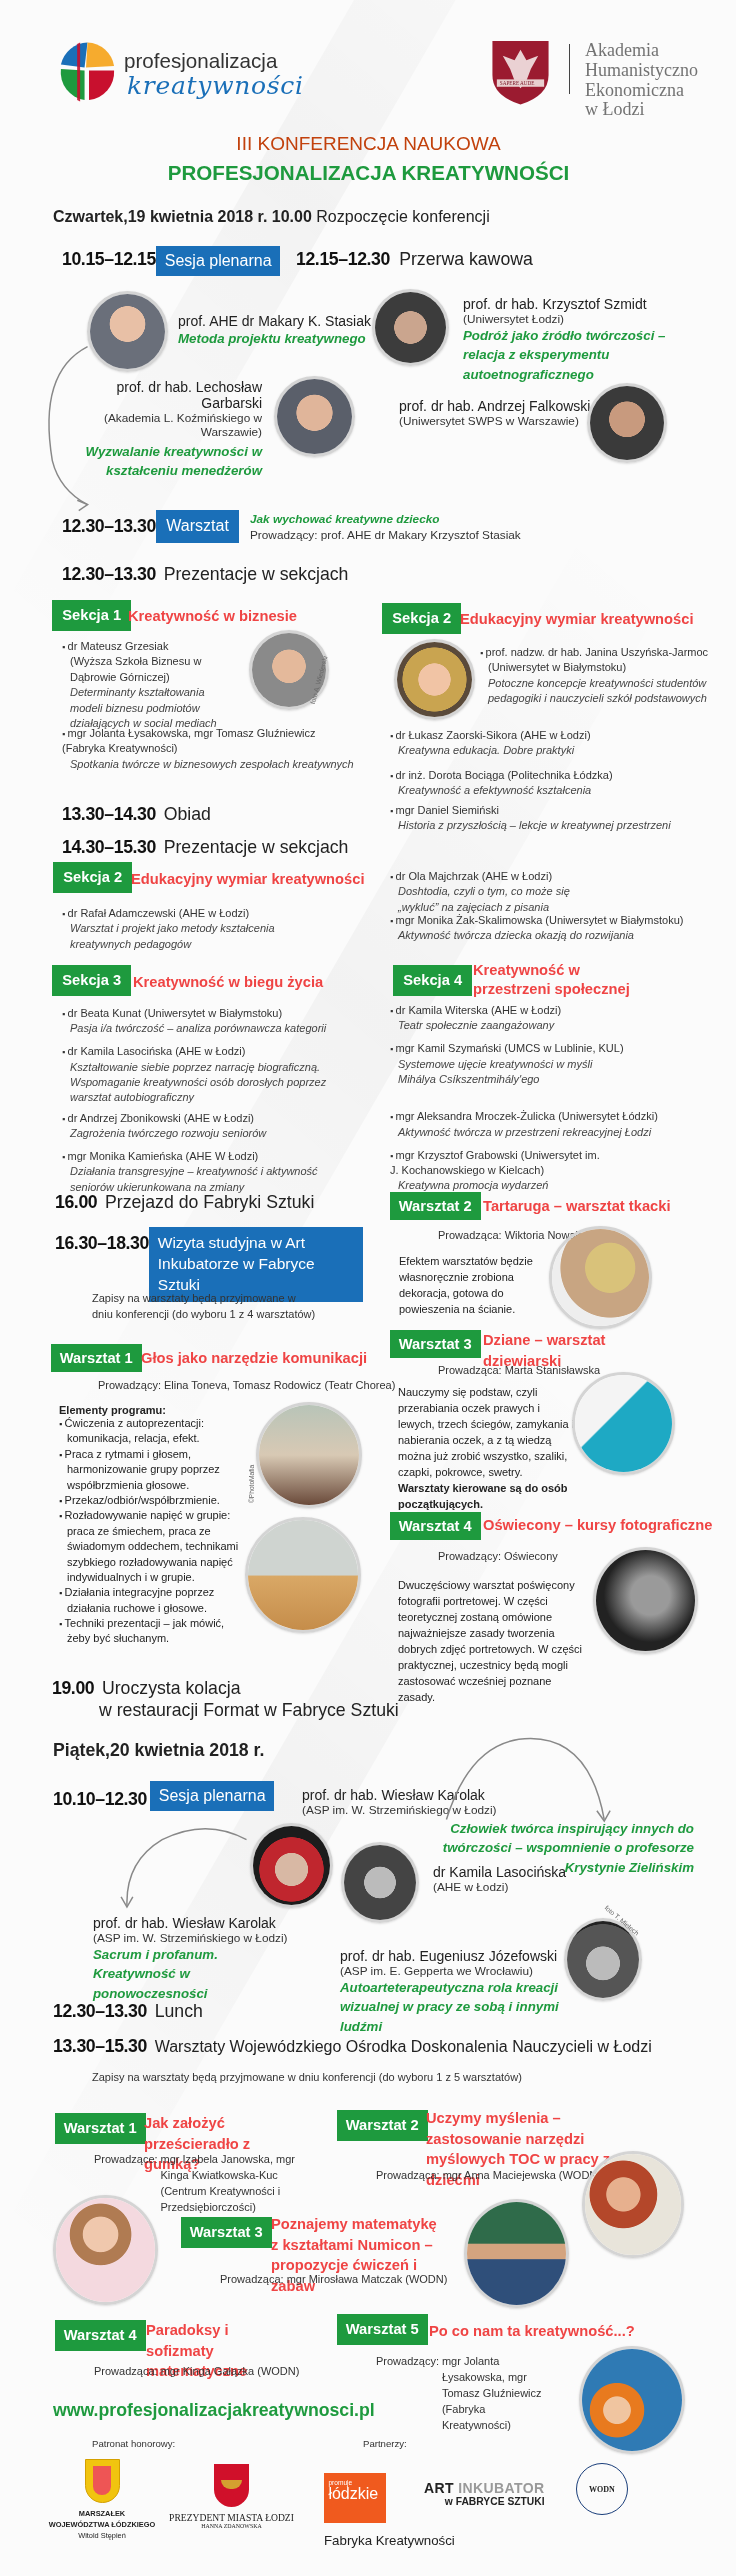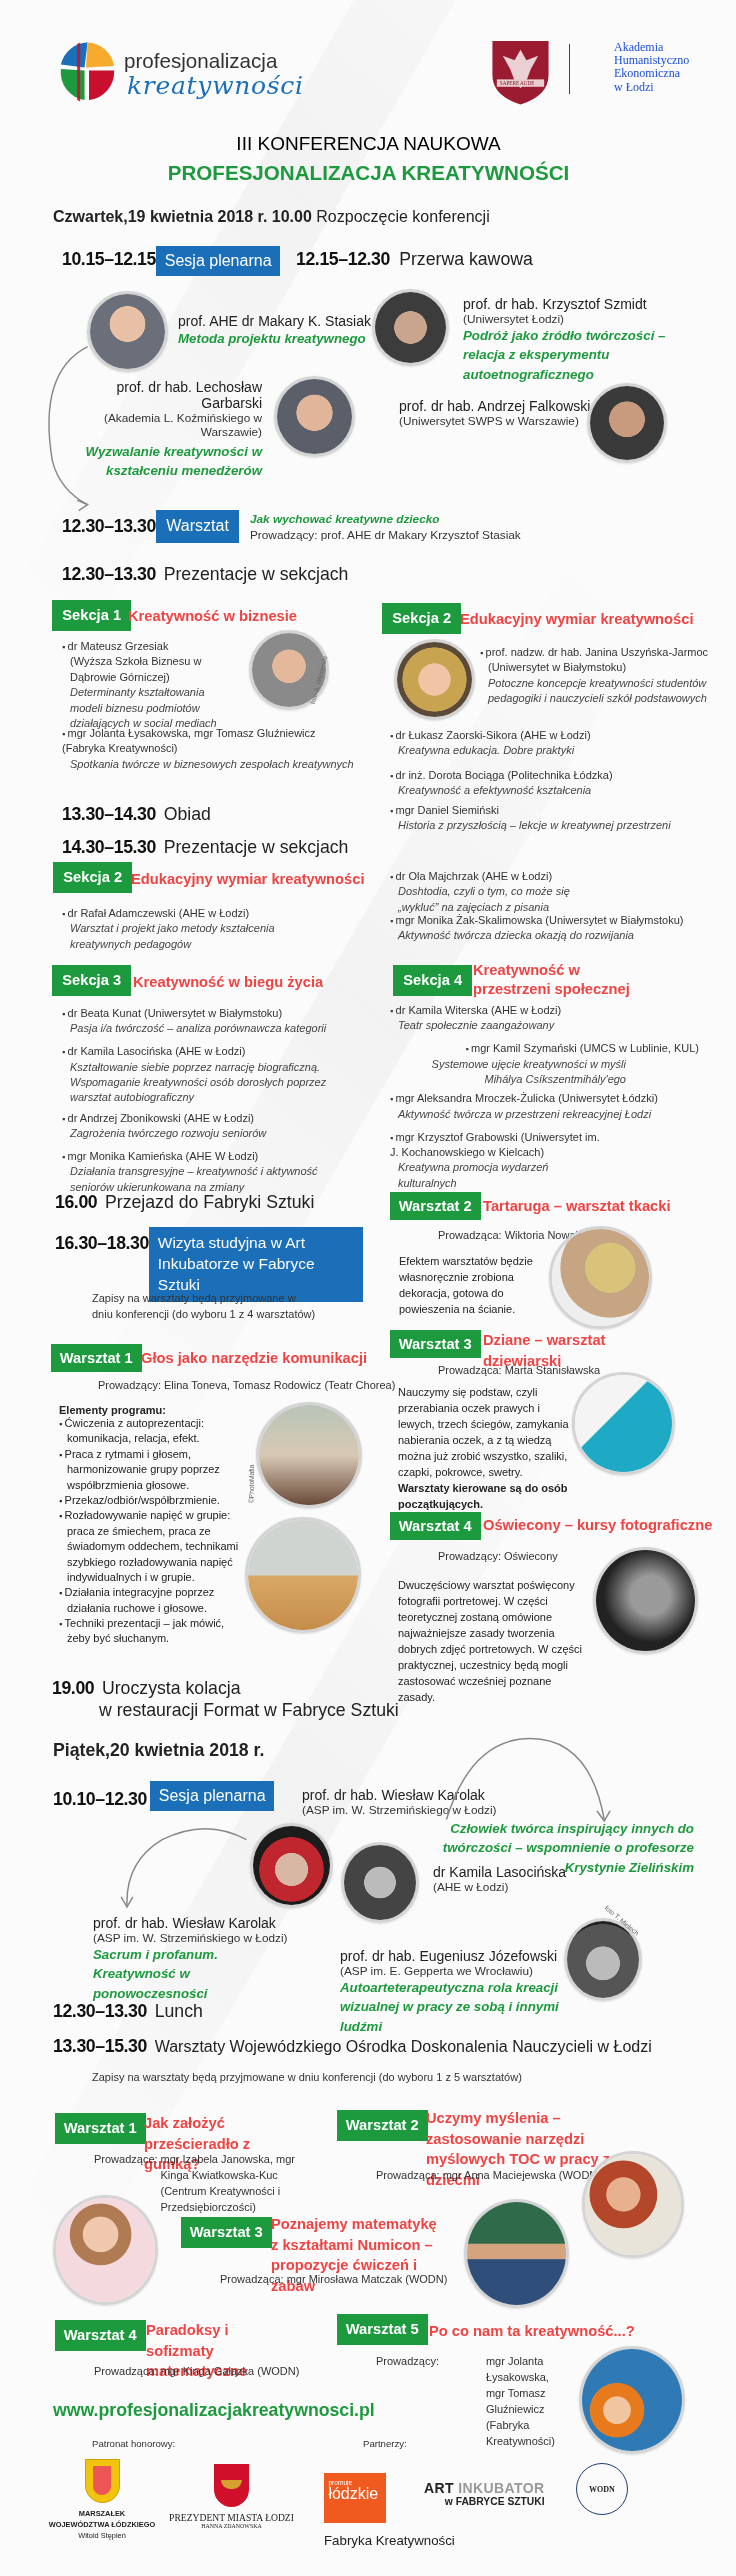--- a/index.html
+++ b/index.html
@@ -49,28 +49,28 @@
 
 <div class="abs" style="left:488px;top:38px;">
   <svg width="65" height="68" viewBox="0 0 88 92">
     <path d="M6 4 L82 4 L82 50 Q82 78 44 90 Q6 78 6 50 Z" fill="#9b1b30"></path>
     <path d="M44 16 L52 30 L68 24 L58 42 L52 58 L44 68 L36 58 L30 42 L20 24 L36 30 Z" fill="#f3e6e6" opacity=".9"></path>
     <rect x="12" y="56" width="64" height="10" fill="#e8cfcf"></rect>
   </svg>
   <div class="abs" style="left:11.8px;top:42px;font-size:5.2px;color:#7a1526;font-family:'Liberation Serif',serif;">SAPERE AUDE</div>
 </div>
 <div class="abs" style="left:569px;top:44px;width:0.7px;height:50px;background:#444;"></div>
-<div class="abs" style="left:614px;top:41px;font-family:'Liberation Serif',serif;font-size:12px;line-height:1.1;color:#1d4ed8;">
+<div class="abs" style="left:585px;top:41px;font-family:'Liberation Serif',serif;font-size:18px;line-height:1.1;color:#737373;">
   <div>Akademia</div>
   <div>Humanistyczno</div>
   <div>Ekonomiczna</div>
   <div>w Łodzi</div>
 </div>
 
-<div class="abs" style="left:0;top:133px;width:737px;text-align:center;font-size:19px;color:#000000;">III KONFERENCJA NAUKOWA</div>
+<div class="abs" style="left:0;top:133px;width:737px;text-align:center;font-size:19px;color:#c2410c;">III KONFERENCJA NAUKOWA</div>
 <div class="abs" style="left:0;top:161px;width:737px;text-align:center;font-size:20.6px;font-weight:bold;color:#1e9a3e;">PROFESJONALIZACJA KREATYWNOŚCI</div>
 
 <div class="abs" style="left:53px;top:208px;font-size:16px;">
   <b>Czwartek,19 kwietnia 2018 r.</b>
   <b>10.00</b>
   <span>Rozpoczęcie konferencji</span>
 </div>
 
 <div class="abs time" style="left:62px;top:249px;">10.15–12.15</div>
 <div class="abs badge-blue" style="left:156px;top:246px;">Sesja plenarna</div>
@@ -201,21 +201,21 @@
   <div class="item" style="margin-bottom:7.4px;"><span class="nm">dr Beata Kunat (Uniwersytet w Białymstoku)</span><span class="tk">Pasja i/a twórczość – analiza porównawcza kategorii</span></div>
   <div class="item" style="margin-bottom:5px;"><span class="nm">dr Kamila Lasocińska (AHE w Łodzi)</span><span class="tk">Kształtowanie siebie poprzez narrację biograficzną. Wspomaganie kreatywności osób dorosłych poprzez warsztat autobiograficzny</span></div>
   <div class="item" style="margin-bottom:7.4px;"><span class="nm">dr Andrzej Zbonikowski (AHE w Łodzi)</span><span class="tk">Zagrożenia twórczego rozwoju seniorów</span></div>
   <div class="item"><span class="nm">mgr Monika Kamieńska (AHE W Łodzi)</span><span class="tk">Działania transgresyjne – kreatywność i aktywność seniorów ukierunkowana na zmiany</span></div>
 </div>
 
 <div class="abs badge-green" style="left:393px;top:965px;">Sekcja 4</div>
 <div class="abs sec-title" style="left:473px;top:961px;width:169px;line-height:1.3;">Kreatywność w przestrzeni społecznej</div>
 <div class="abs" style="left:390px;top:1003px;width:309px;">
   <div class="item" style="margin-bottom:7.4px;"><span class="nm">dr Kamila Witerska (AHE w Łodzi)</span><span class="tk">Teatr społecznie zaangażowany</span></div>
-  <div class="item" style="margin-bottom:4px;text-align:right;"><span class="nm">mgr Kamil Szymański (UMCS w Lublinie, KUL)</span><span class="tk" style="width:236px;">Systemowe ujęcie kreatywności w myśli Mihálya Csíkszentmihály'ego</span></div>
+  <div class="item" style="margin-bottom:22px;"><span class="nm">mgr Kamil Szymański (UMCS w Lublinie, KUL)</span><span class="tk" style="width:236px;">Systemowe ujęcie kreatywności w myśli Mihálya Csíkszentmihály'ego</span></div>
   <div class="item" style="margin-bottom:7.4px;"><span class="nm">mgr Aleksandra Mroczek-Żulicka (Uniwersytet Łódzki)</span><span class="tk">Aktywność twórcza w przestrzeni rekreacyjnej Łodzi</span></div>
   <div class="item" style="width:214px;"><span class="nm">mgr Krzysztof Grabowski (Uniwersytet im. J. Kochanowskiego w Kielcach)</span><span class="tk">Kreatywna promocja wydarzeń kulturalnych</span></div>
 </div>
 
 <div class="abs" style="left:55px;top:1192px;">
   <span class="time">16.00</span>
   <span class="evt" style="margin-left:4.4px;">Przejazd do Fabryki Sztuki</span>
 </div>
 <div class="abs time" style="left:55px;top:1233px;">16.30–18.30</div>
 <div class="abs badge-blue" style="left:149px;top:1227px;width:214px;font-size:15.5px;line-height:1.35;">Wizyta studyjna w Art Inkubatorze w Fabryce Sztuki</div>
@@ -364,21 +364,21 @@
 
 <div class="abs badge-green" style="left:55px;top:2320px;padding:7.4px 8.8px;">Warsztat 4</div>
 <div class="abs sec-title" style="left:146px;top:2320px;width:147px;line-height:1.4;">Paradoksy i sofizmaty matematyczne</div>
 <div class="abs small-text" style="left:55px;top:2365px;">
   <span>Prowadząca:</span>
   <span>mgr Kinga Gałązka (WODN)</span>
 </div>
 
 <div class="abs badge-green" style="left:337px;top:2314px;padding:7.4px 8.8px;">Warsztat 5</div>
 <div class="abs sec-title" style="left:429px;top:2323px;">Po co nam ta kreatywność...?</div>
-<div class="abs small-text" style="left:337px;top:2354px;width:214px;line-height:1.45;display:flex;gap:44px;">
+<div class="abs small-text" style="left:337px;top:2354px;width:214px;line-height:1.45;display:flex;">
   <span style="margin-right:2.9px;white-space:nowrap;">Prowadzący:</span>
   <span>mgr Jolanta Łysakowska, mgr Tomasz Gluźniewicz (Fabryka Kreatywności)</span>
 </div>
 <div class="photo" style="left:579px;top:2346px;width:106px;height:108px;">
     <div class="ph" style="background:radial-gradient(circle at 35% 60%,#f0c5a0 0 15%,#e87a1e 16% 30%,#2f7ab4 31% 100%);"></div>
   </div>
 
 <div class="abs" style="left:53px;top:2400px;font-size:17.7px;color:#1e9a3e;font-weight:bold;">www.profesjonalizacjakreatywnosci.pl</div>
 
 <div class="abs small-text" style="left:53px;top:2438px;font-size:9.6px;">Patronat honorowy:</div>

